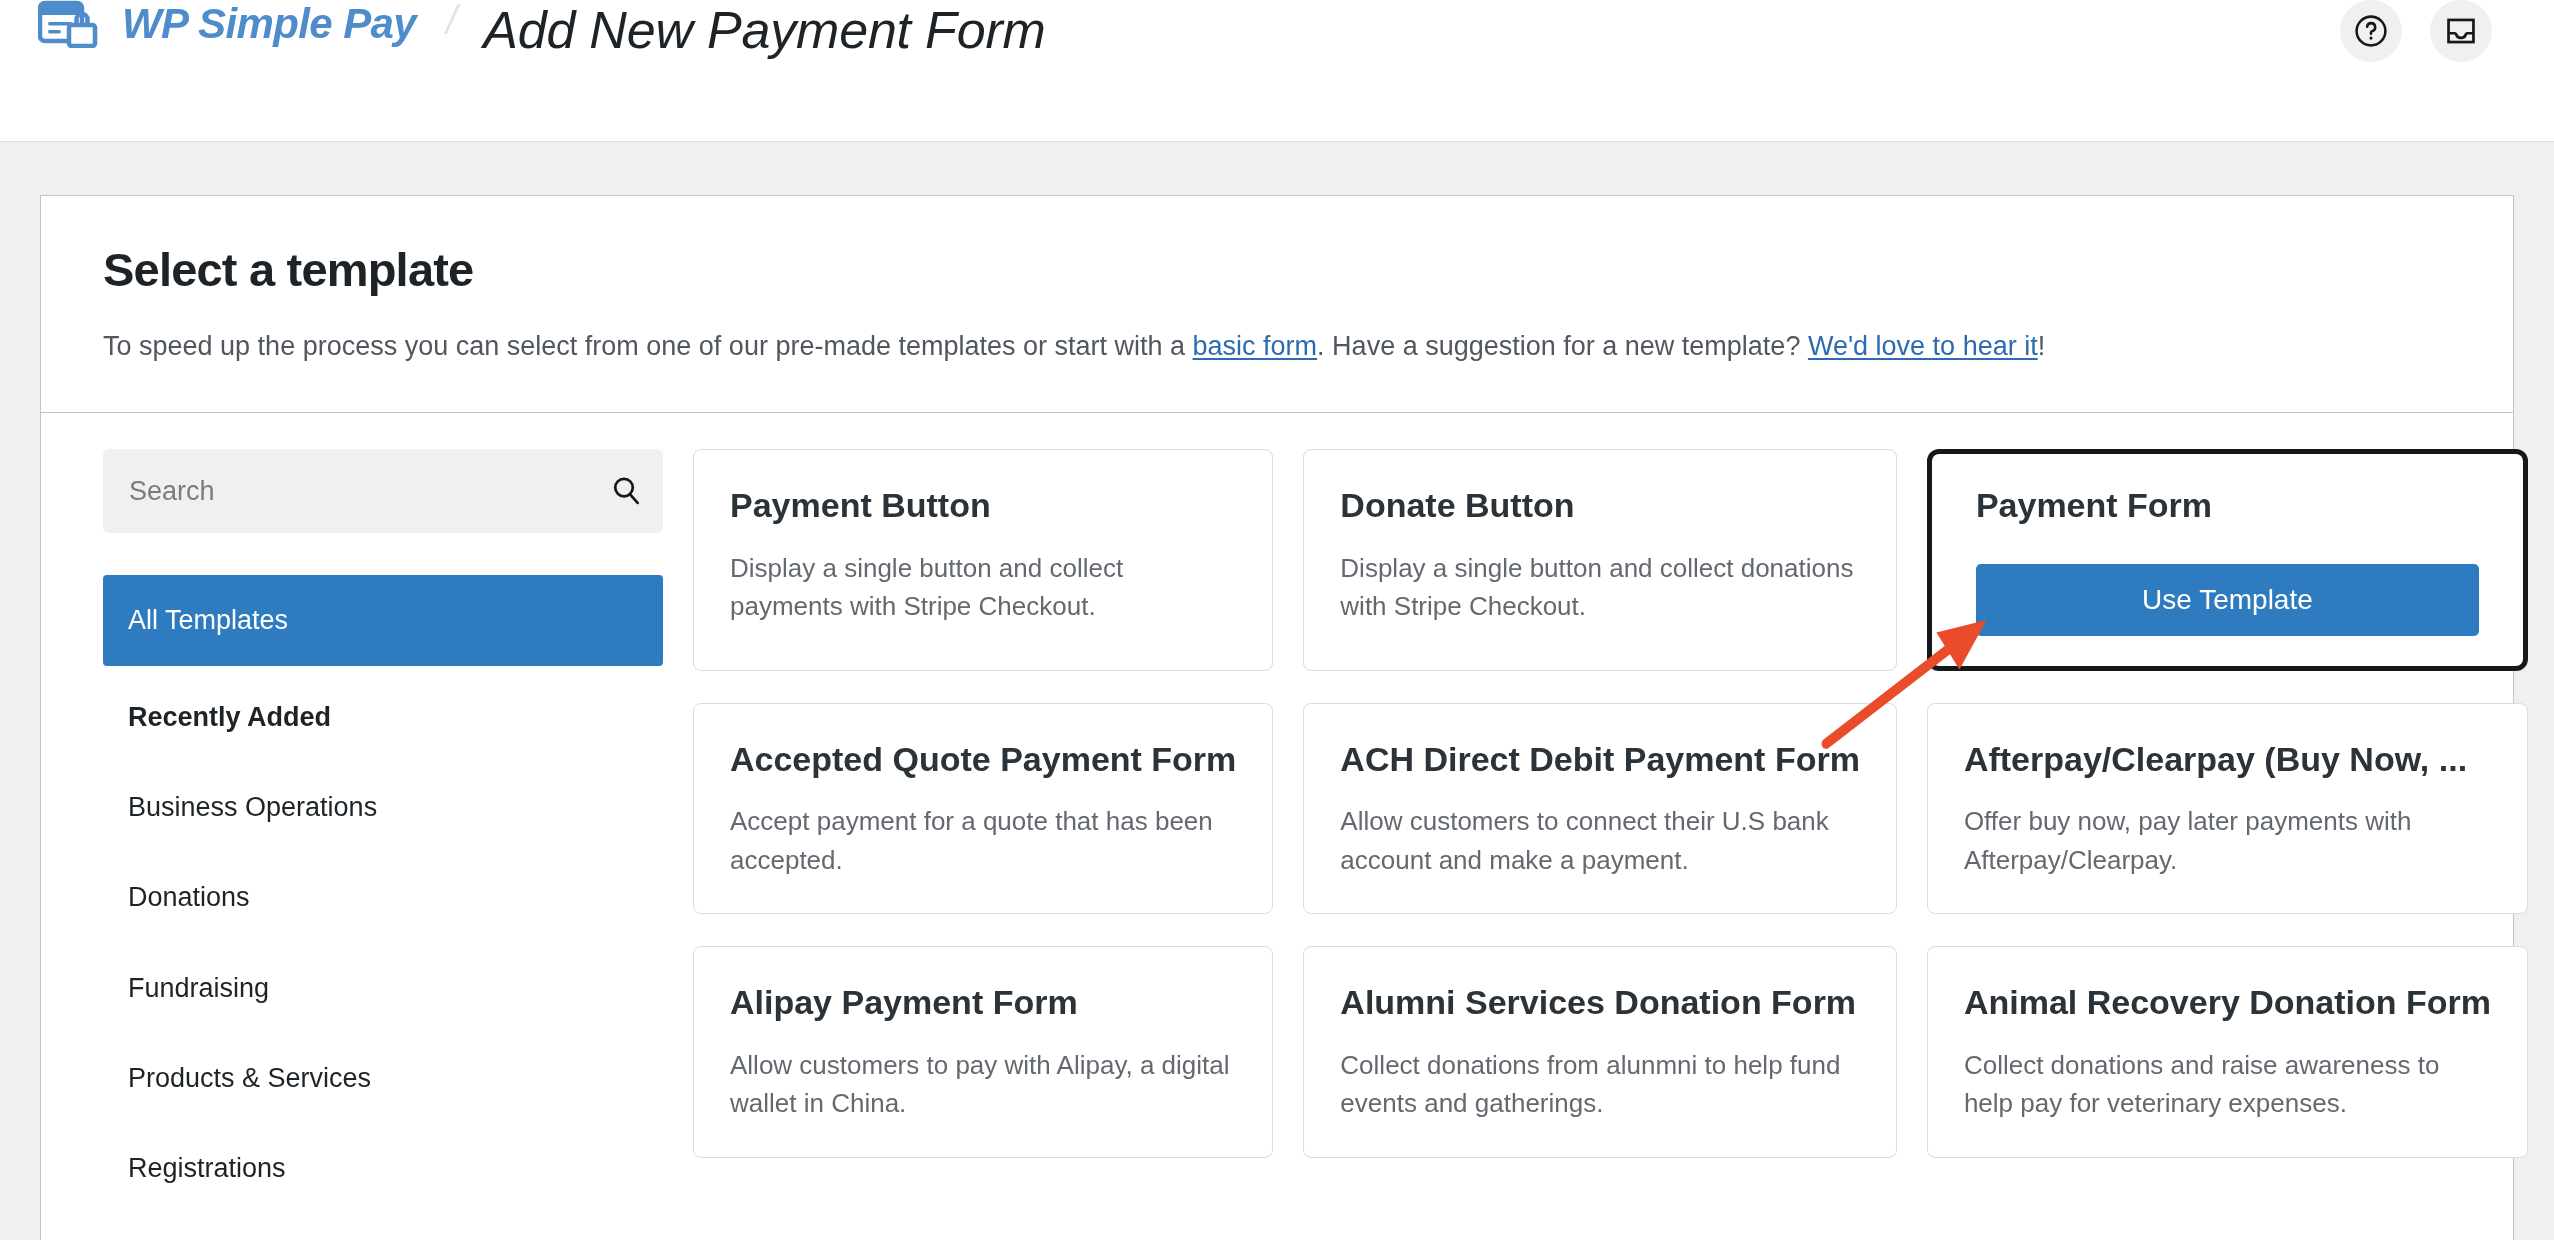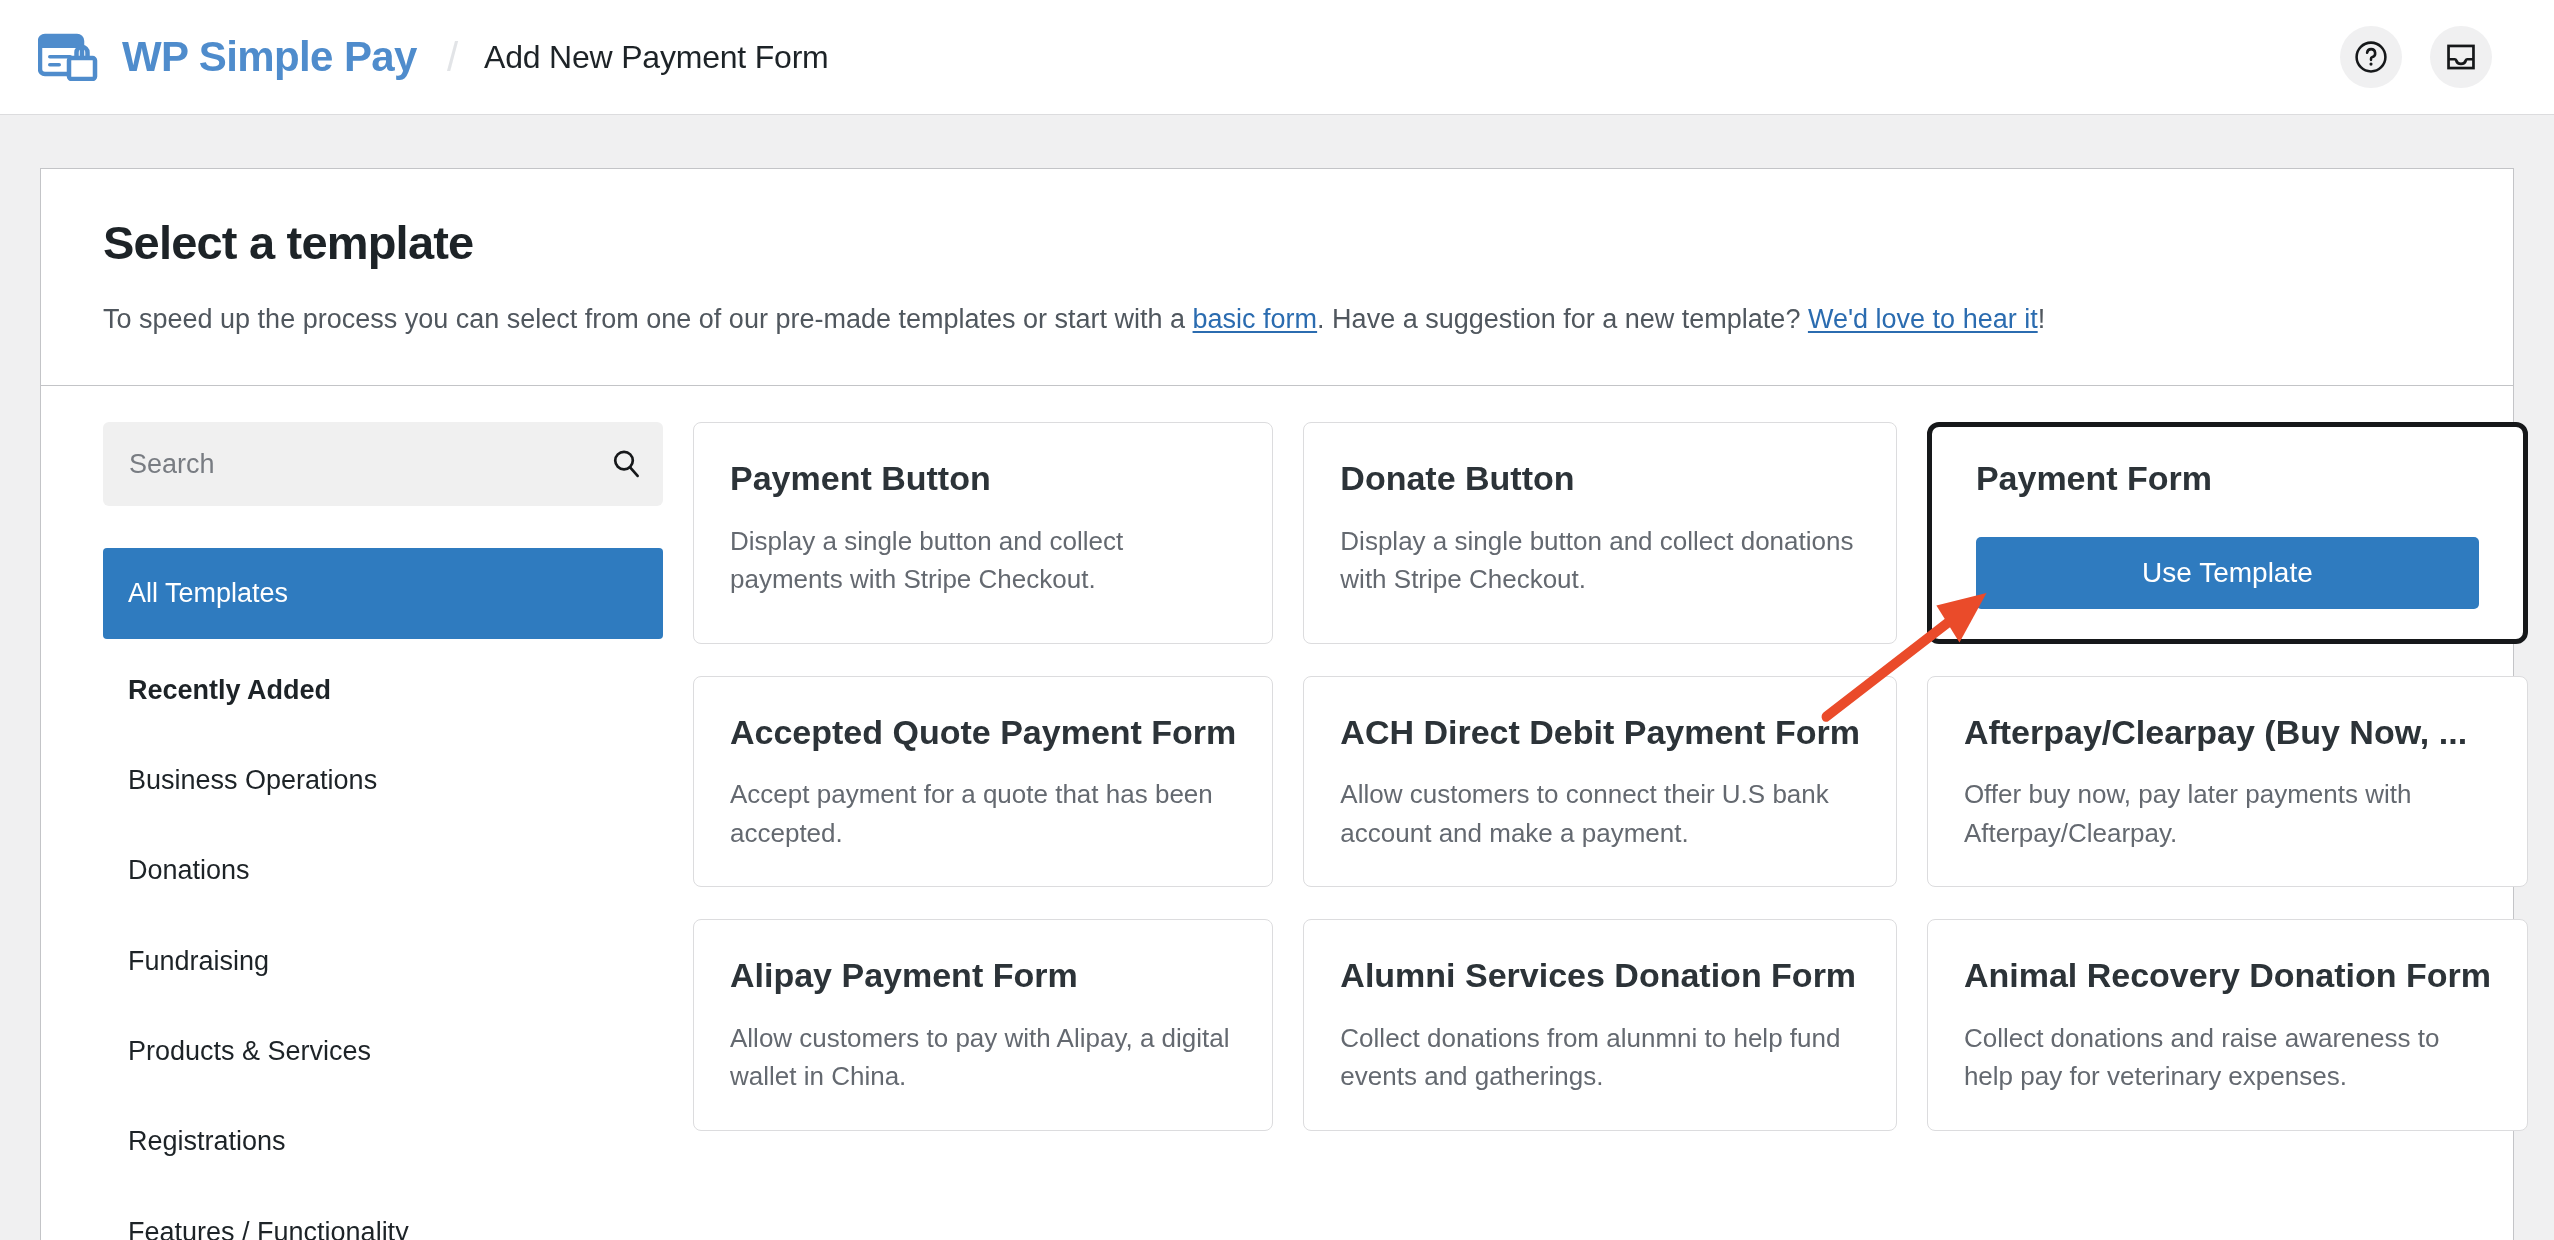--- a/index.html
+++ b/index.html
@@ -7,27 +7,28 @@
   html, body {
     width: 2554px;
     height: 1240px;
     background: #f0f0f1;
     font-family: "Liberation Sans", sans-serif;
     -webkit-font-smoothing: antialiased;
   }
 
   
   .topbar {
-    height: 115px;
+    height: 142px;
     background: #ffffff;
     border-bottom: 1px solid #dcdcde;
     display: flex;
-    align-items: center;
+    align-items: flex-start;
     padding: 0 62px 0 38px;
     position: relative;
+    font-style: italic;
   }
   .brand {
     display: flex;
     align-items: center;
     gap: 22px;
   }
   .brand-logo { width: 62px; height: 48px; display: block; flex: 0 0 auto; }
   .brand-name {
     font-size: 42px;
     font-weight: 700;
@@ -36,21 +37,21 @@
     white-space: nowrap;
   }
   .brand-sep {
     color: #e2e4e7;
     font-size: 40px;
     font-weight: 400;
     margin: 0 26px 0 30px;
     line-height: 1;
   }
   .page-title-top {
-    font-size: 32px;
+    font-size: 52px;
     font-weight: 400;
     color: #1d2327;
     white-space: nowrap;
     letter-spacing: -0.2px;
   }
   .topbar-actions {
     margin-left: auto;
     display: flex;
     align-items: center;
     gap: 28px;

